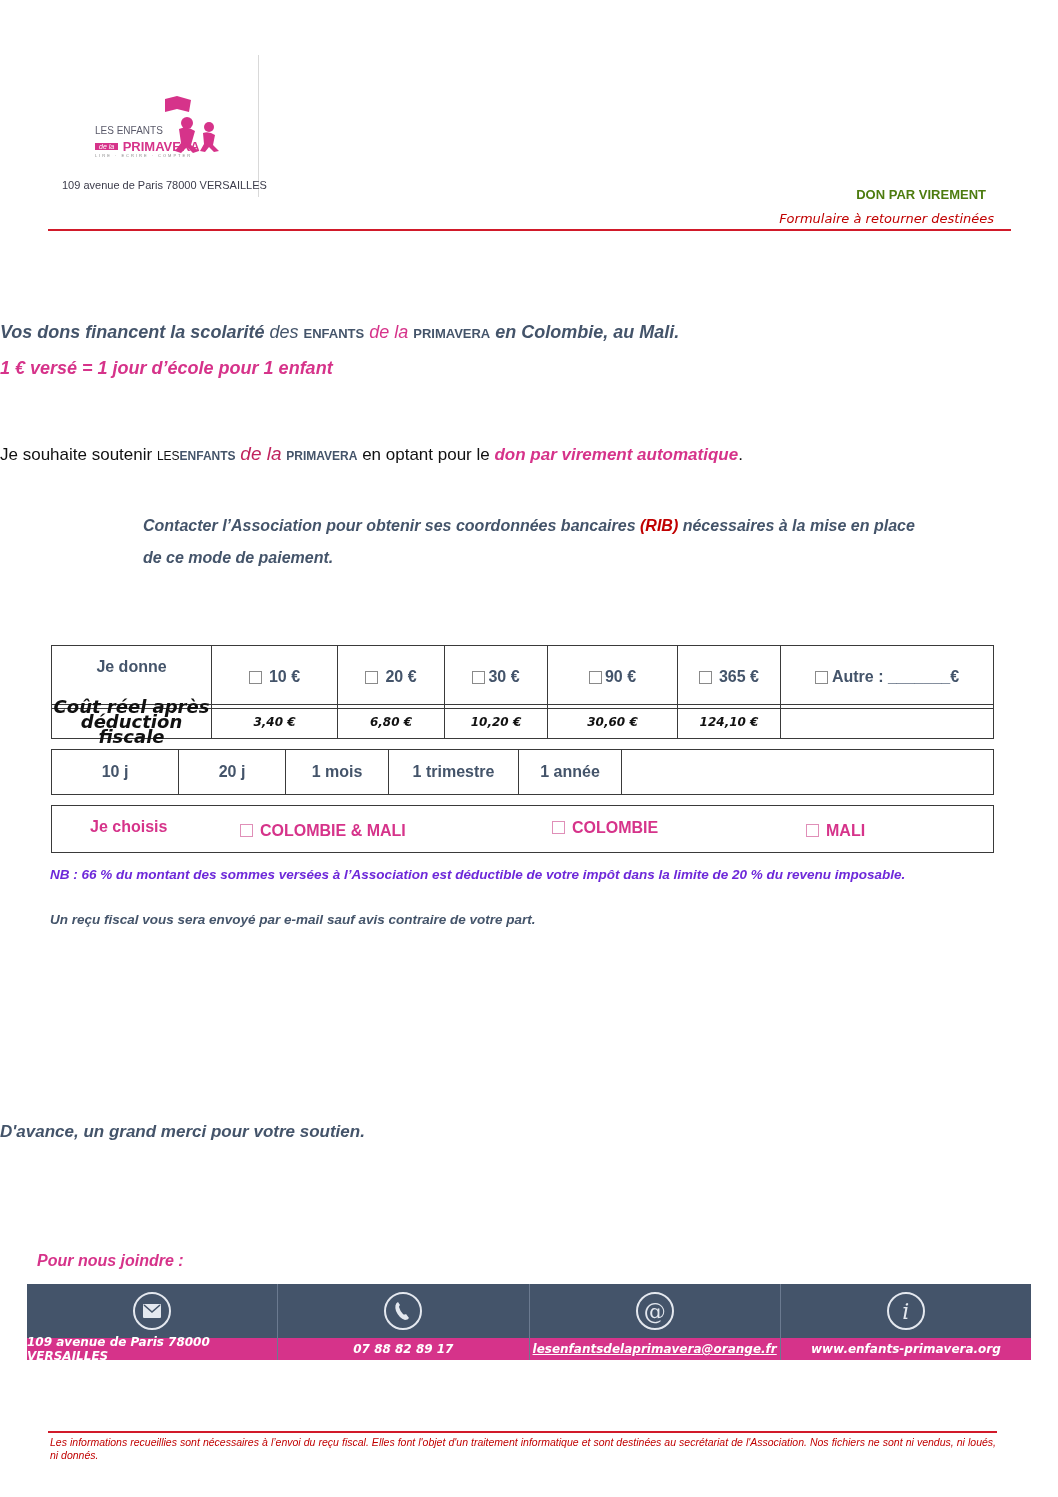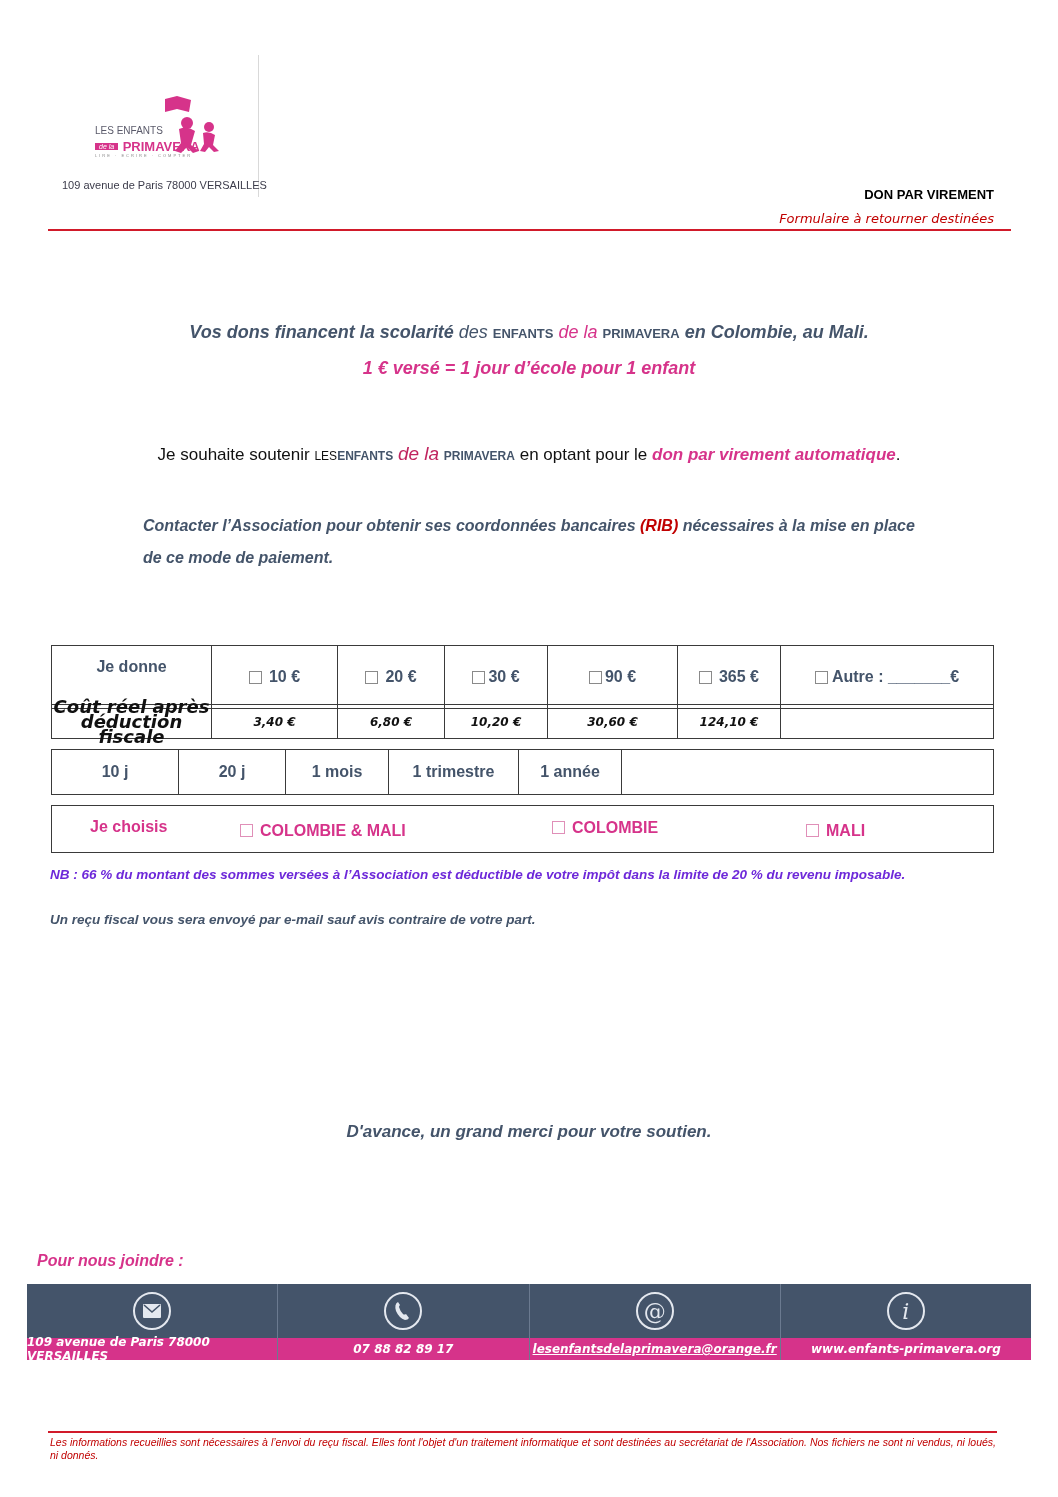--- a/index.html
+++ b/index.html
@@ -4,25 +4,25 @@
 <style>
   html,body{margin:0;padding:0;background:#fff;}
   body{width:1058px;height:1497px;position:relative;font-family:"Liberation Sans",sans-serif;color:#44546a;overflow:hidden;}
   .abs{position:absolute;}
   .pink{color:#d6338a;}
   .red{color:#c00000;}
   
   #logo-box{left:50px;top:55px;width:208px;height:142px;border-right:1px solid #d9d9d9;}
   #logo-art{position:absolute;left:45px;top:40px;width:130px;height:60px;}
   #logo-address{position:absolute;left:12px;top:124px;font-size:11px;color:#3b3b4a;white-space:nowrap;}
-  #doc-title{right:64px;top:187px;font-size:13px;font-weight:bold;color:#000000;text-align:right;}
+  #doc-title{right:72px;top:187px;font-size:13px;font-weight:bold;color:#4d7c0f;text-align:right;}
   #doc-subtitle{right:64px;top:211px;font-size:13px;font-style:italic;color:#c00000;font-family:"DejaVu Sans",sans-serif;}
   #header-rule{left:48px;top:229px;width:963px;height:2px;background:#d11a2a;}
   
-  .center{left:0;width:1058px;text-align:center;}
+  .center{left:0;width:1058px;text-align:left;}
   #intro1{top:322px;font-size:18px;font-style:italic;font-weight:bold;color:#44546a;}
   #intro1 .sm{font-size:13px;font-style:normal;font-weight:bold;}
   #intro1 .light{font-weight:normal;}
   #intro2{top:358px;font-size:18px;font-style:italic;font-weight:bold;color:#d6338a;}
   #support{top:443px;font-size:17px;color:#111;}
   #support .sm{font-size:12px;}
   #support .b{font-weight:bold;color:#44546a;}
   #support .it{font-style:italic;font-size:19px;color:#c0245f;}
   #support .pk{font-style:italic;font-weight:bold;color:#d6338a;}
   #contact{left:143px;top:510px;width:790px;font-size:16px;font-style:italic;font-weight:bold;color:#44546a;line-height:32px;}

